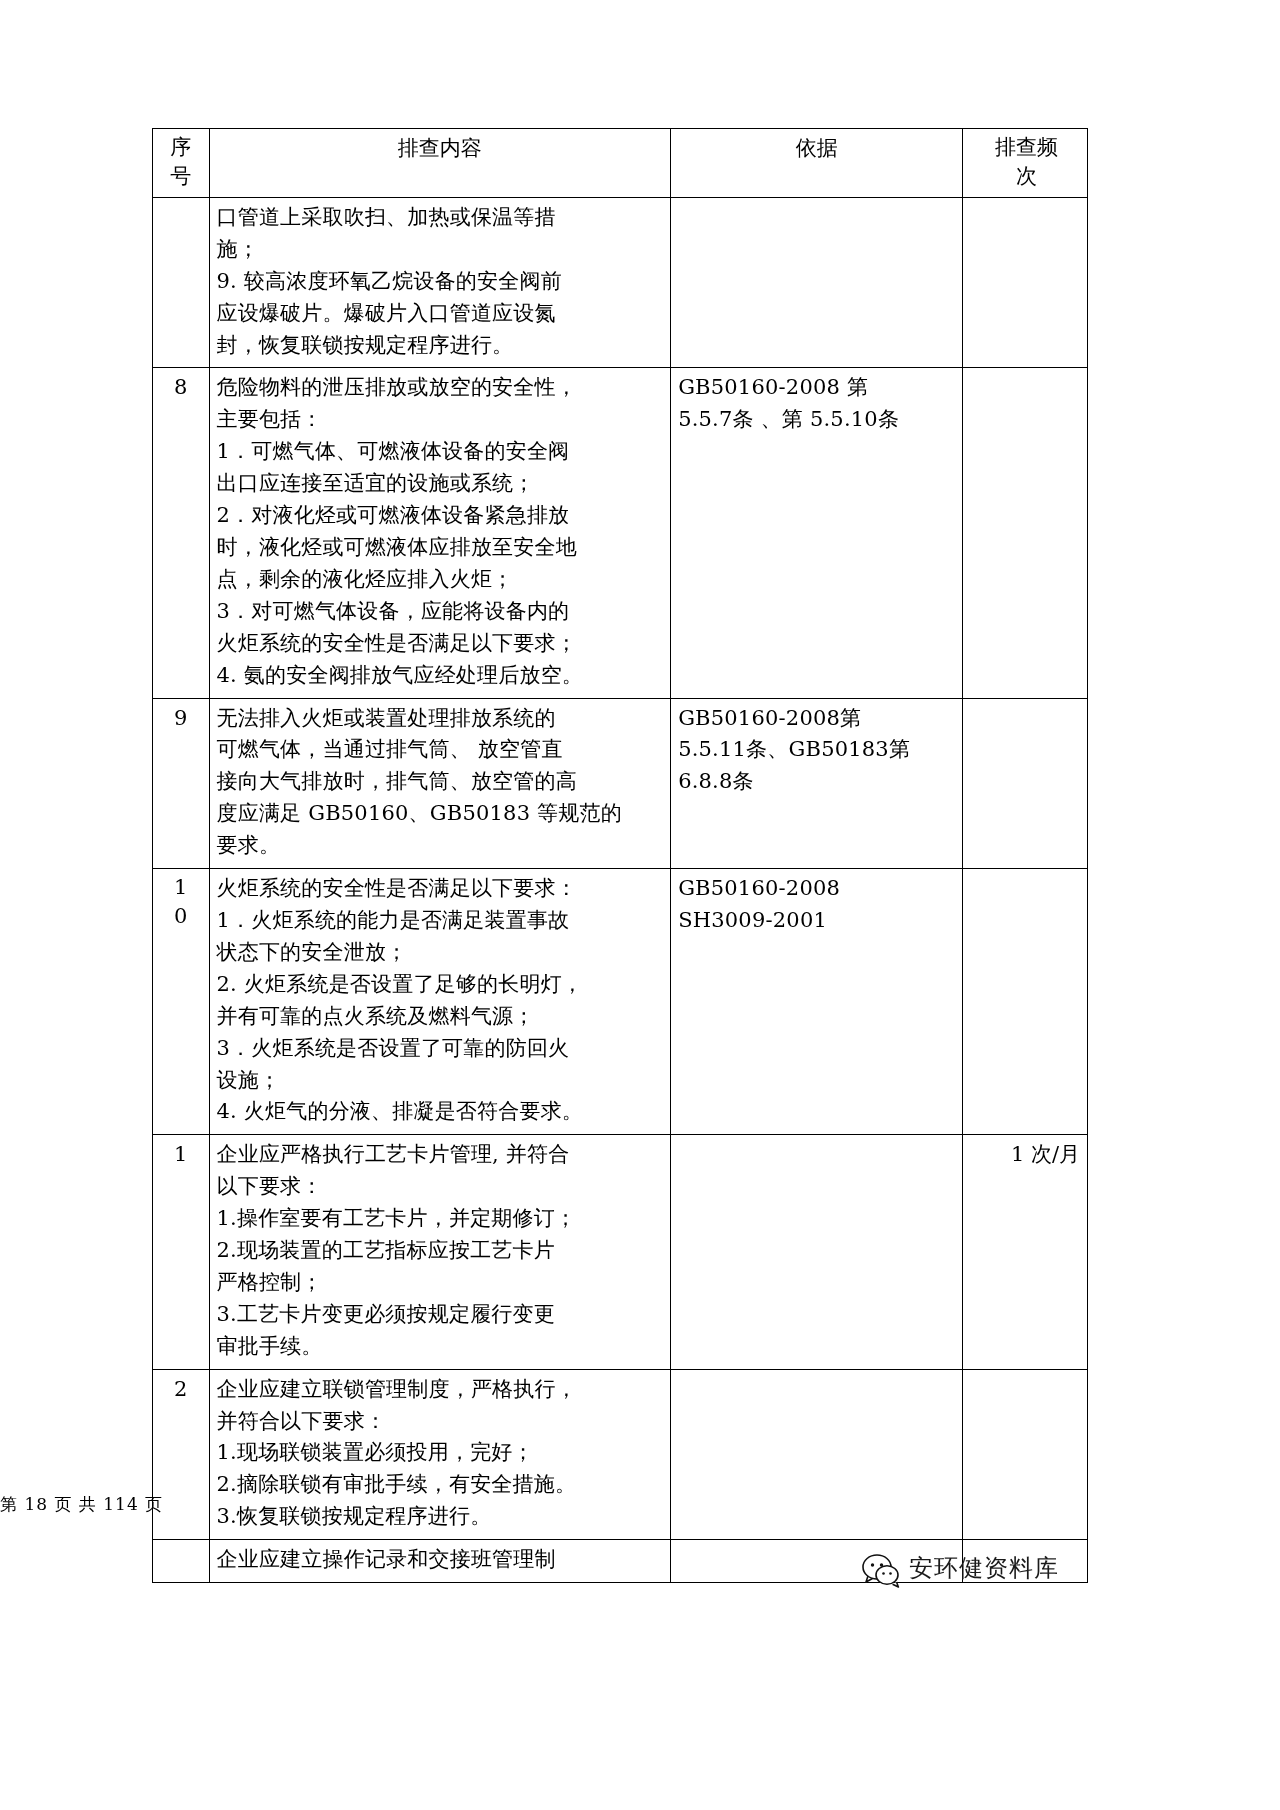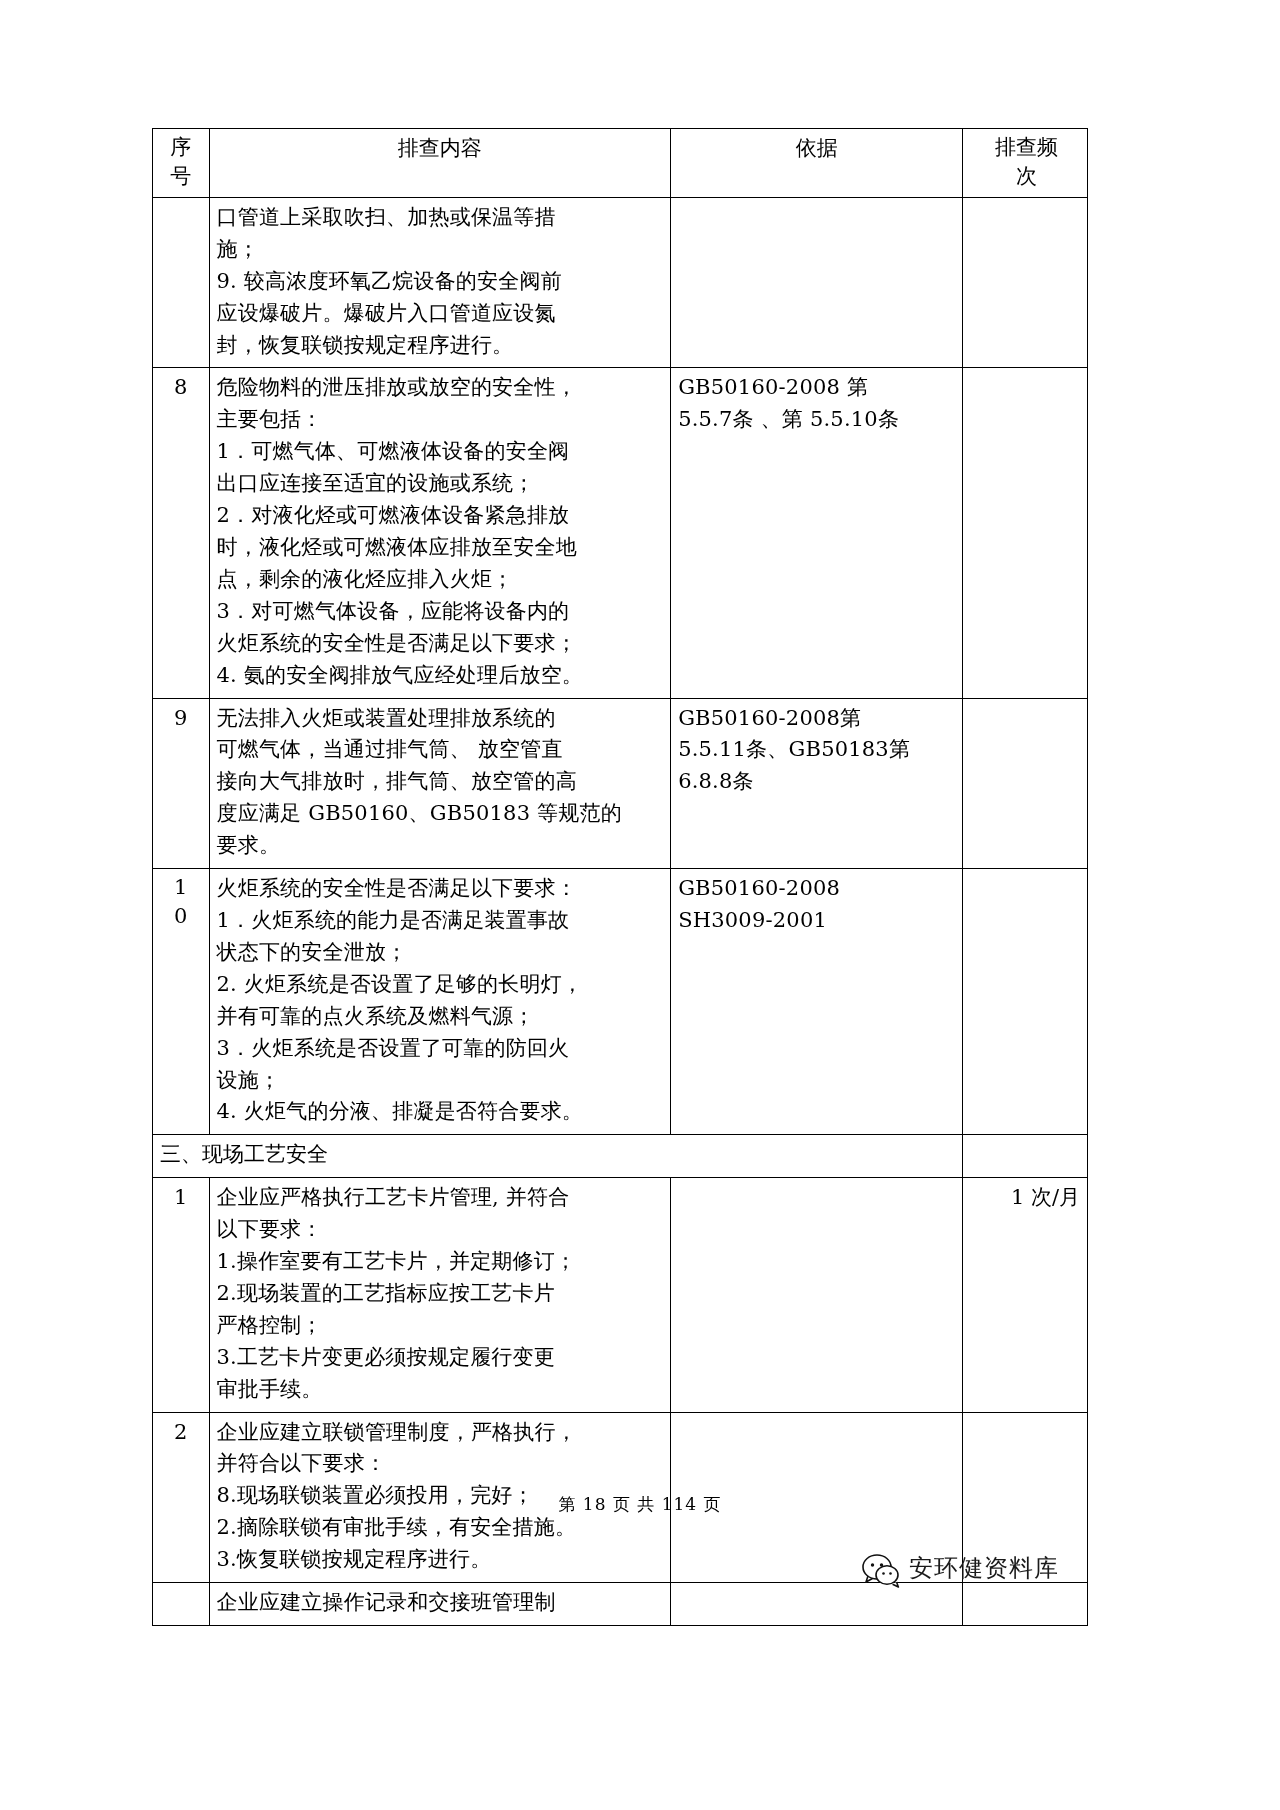--- a/index.html
+++ b/index.html
@@ -83,21 +83,21 @@
     padding-bottom: 6px;
   }
   .section-row .sec-label {
     display: block;
   }
   .footer {
     position: absolute;
     left: 0;
     top: 1493px;
     width: 1280px;
-    text-align: center;
+    text-align: left;
     font-size: 17px;
     font-family: "DejaVu Serif", "Liberation Serif", serif;
     letter-spacing: 1px;
   }
   .wm {
     position: absolute;
     left: 862px;
     top: 1552px;
     width: 300px;
     height: 46px;
@@ -212,26 +212,20 @@
           <p>设施；</p>
           <p>4. 火炬气的分液、排凝是否符合要求。</p>
         </td>
         <td class="basis-cell">
           <p>GB50160-2008</p>
           <p>SH3009-2001</p>
         </td>
         <td class="freq-cell"></td>
       </tr>
 
-      <tr class="section-row">
-        <td colspan="3">
-          <span class="sec-label">三、现场工艺安全</span>
-        </td>
-        <td class="freq-cell"></td>
-      </tr>
 
       <tr>
         <td class="idx-cell">1</td>
         <td class="content-cell">
           <p>企业应严格执行工艺卡片管理, 并符合</p>
           <p>以下要求：</p>
           <p>1.操作室要有工艺卡片，并定期修订；</p>
           <p>2.现场装置的工艺指标应按工艺卡片</p>
           <p>严格控制；</p>
           <p>3.工艺卡片变更必须按规定履行变更</p>
@@ -239,21 +233,21 @@
         </td>
         <td class="basis-cell"></td>
         <td class="freq-cell">1 次/月</td>
       </tr>
 
       <tr>
         <td class="idx-cell">2</td>
         <td class="content-cell">
           <p>企业应建立联锁管理制度，严格执行，</p>
           <p>并符合以下要求：</p>
-          <p>8.现场联锁装置必须投用，完好；</p>
+          <p>1.现场联锁装置必须投用，完好；</p>
           <p>2.摘除联锁有审批手续，有安全措施。</p>
           <p>3.恢复联锁按规定程序进行。</p>
         </td>
         <td class="basis-cell"></td>
         <td class="freq-cell"></td>
       </tr>
 
       <tr>
         <td class="idx-cell"></td>
         <td class="content-cell">

